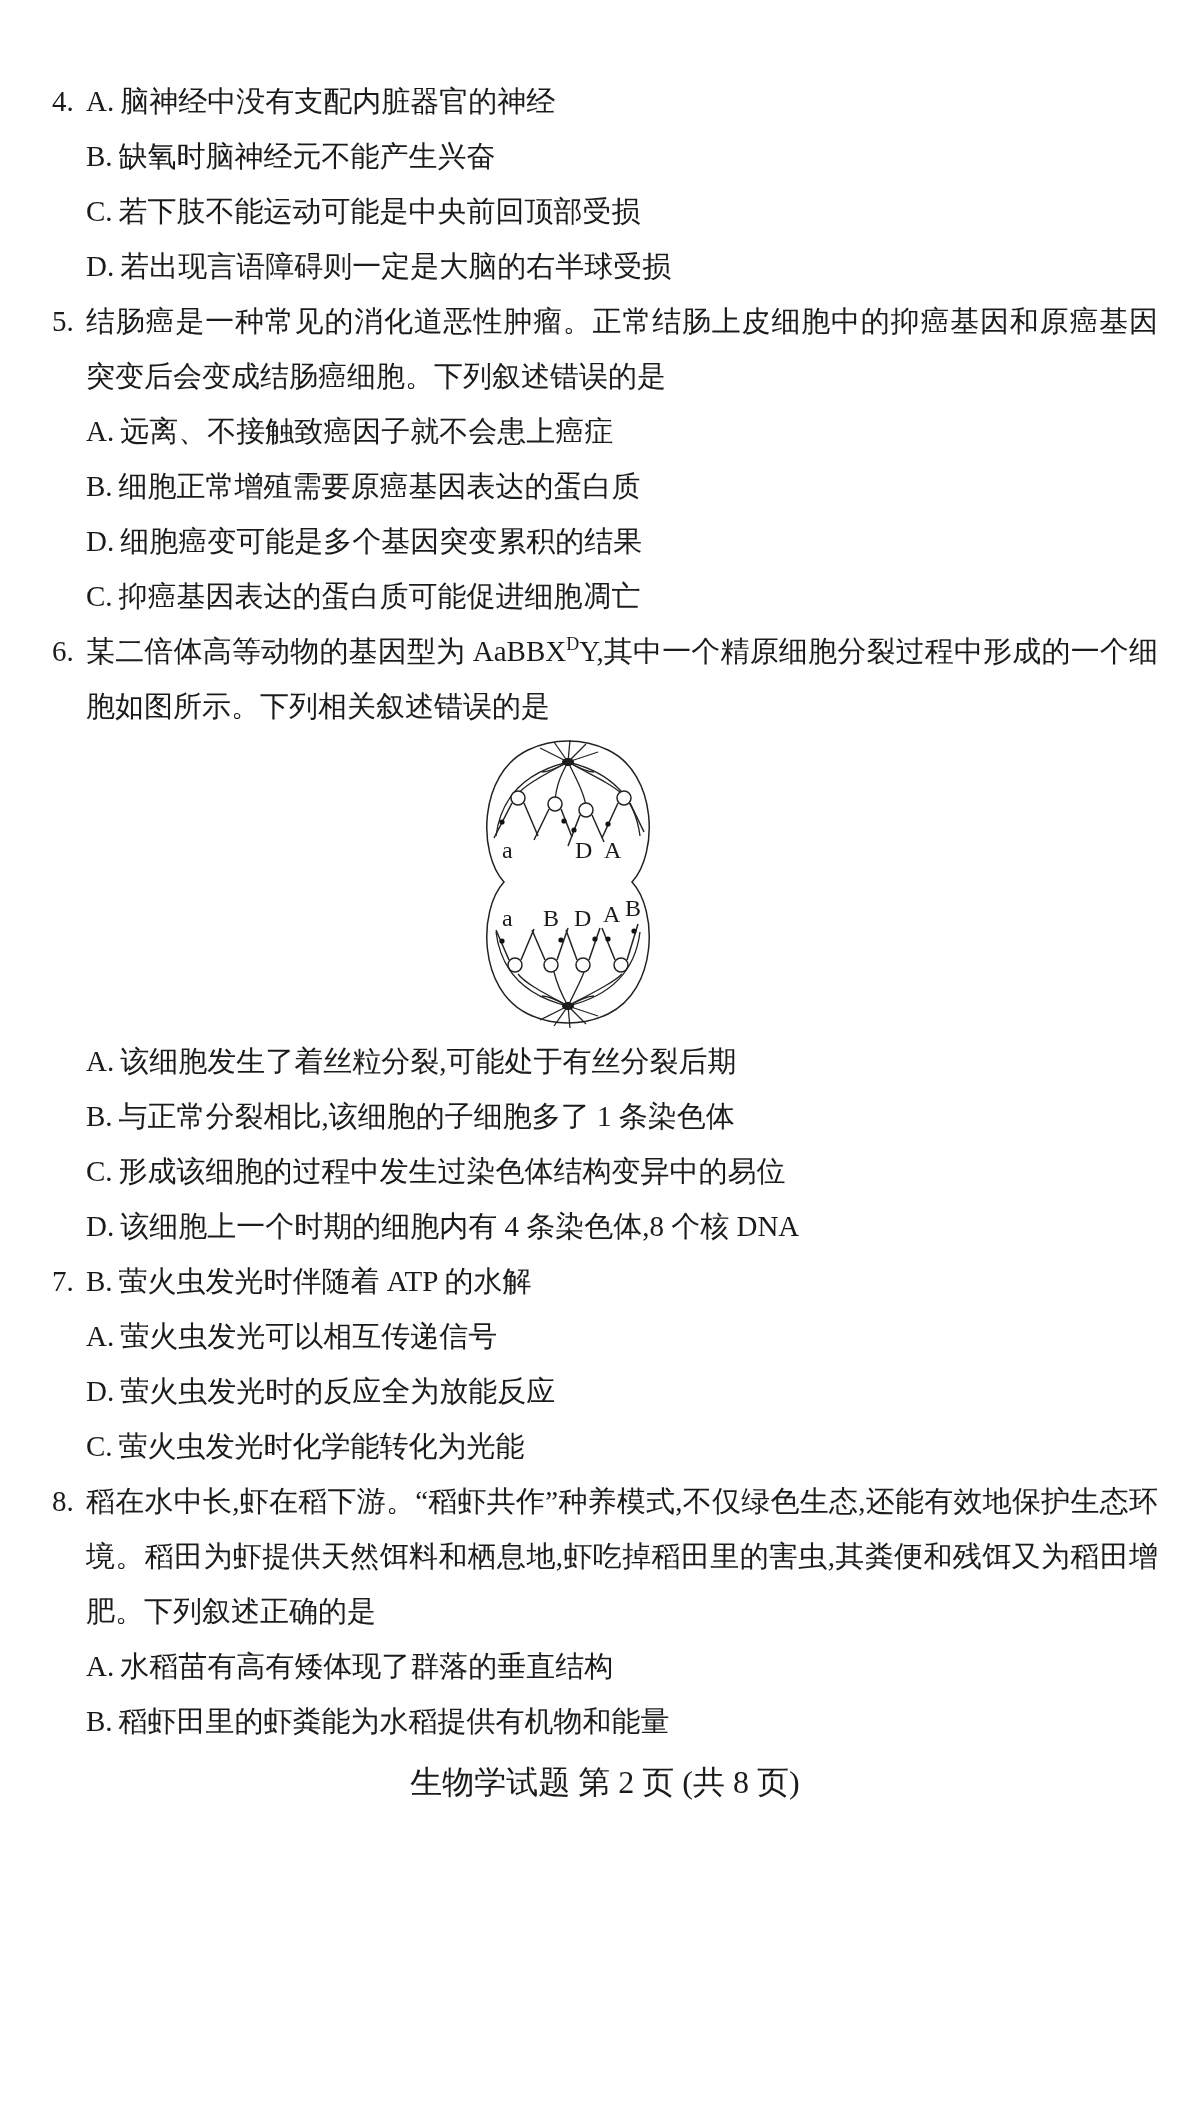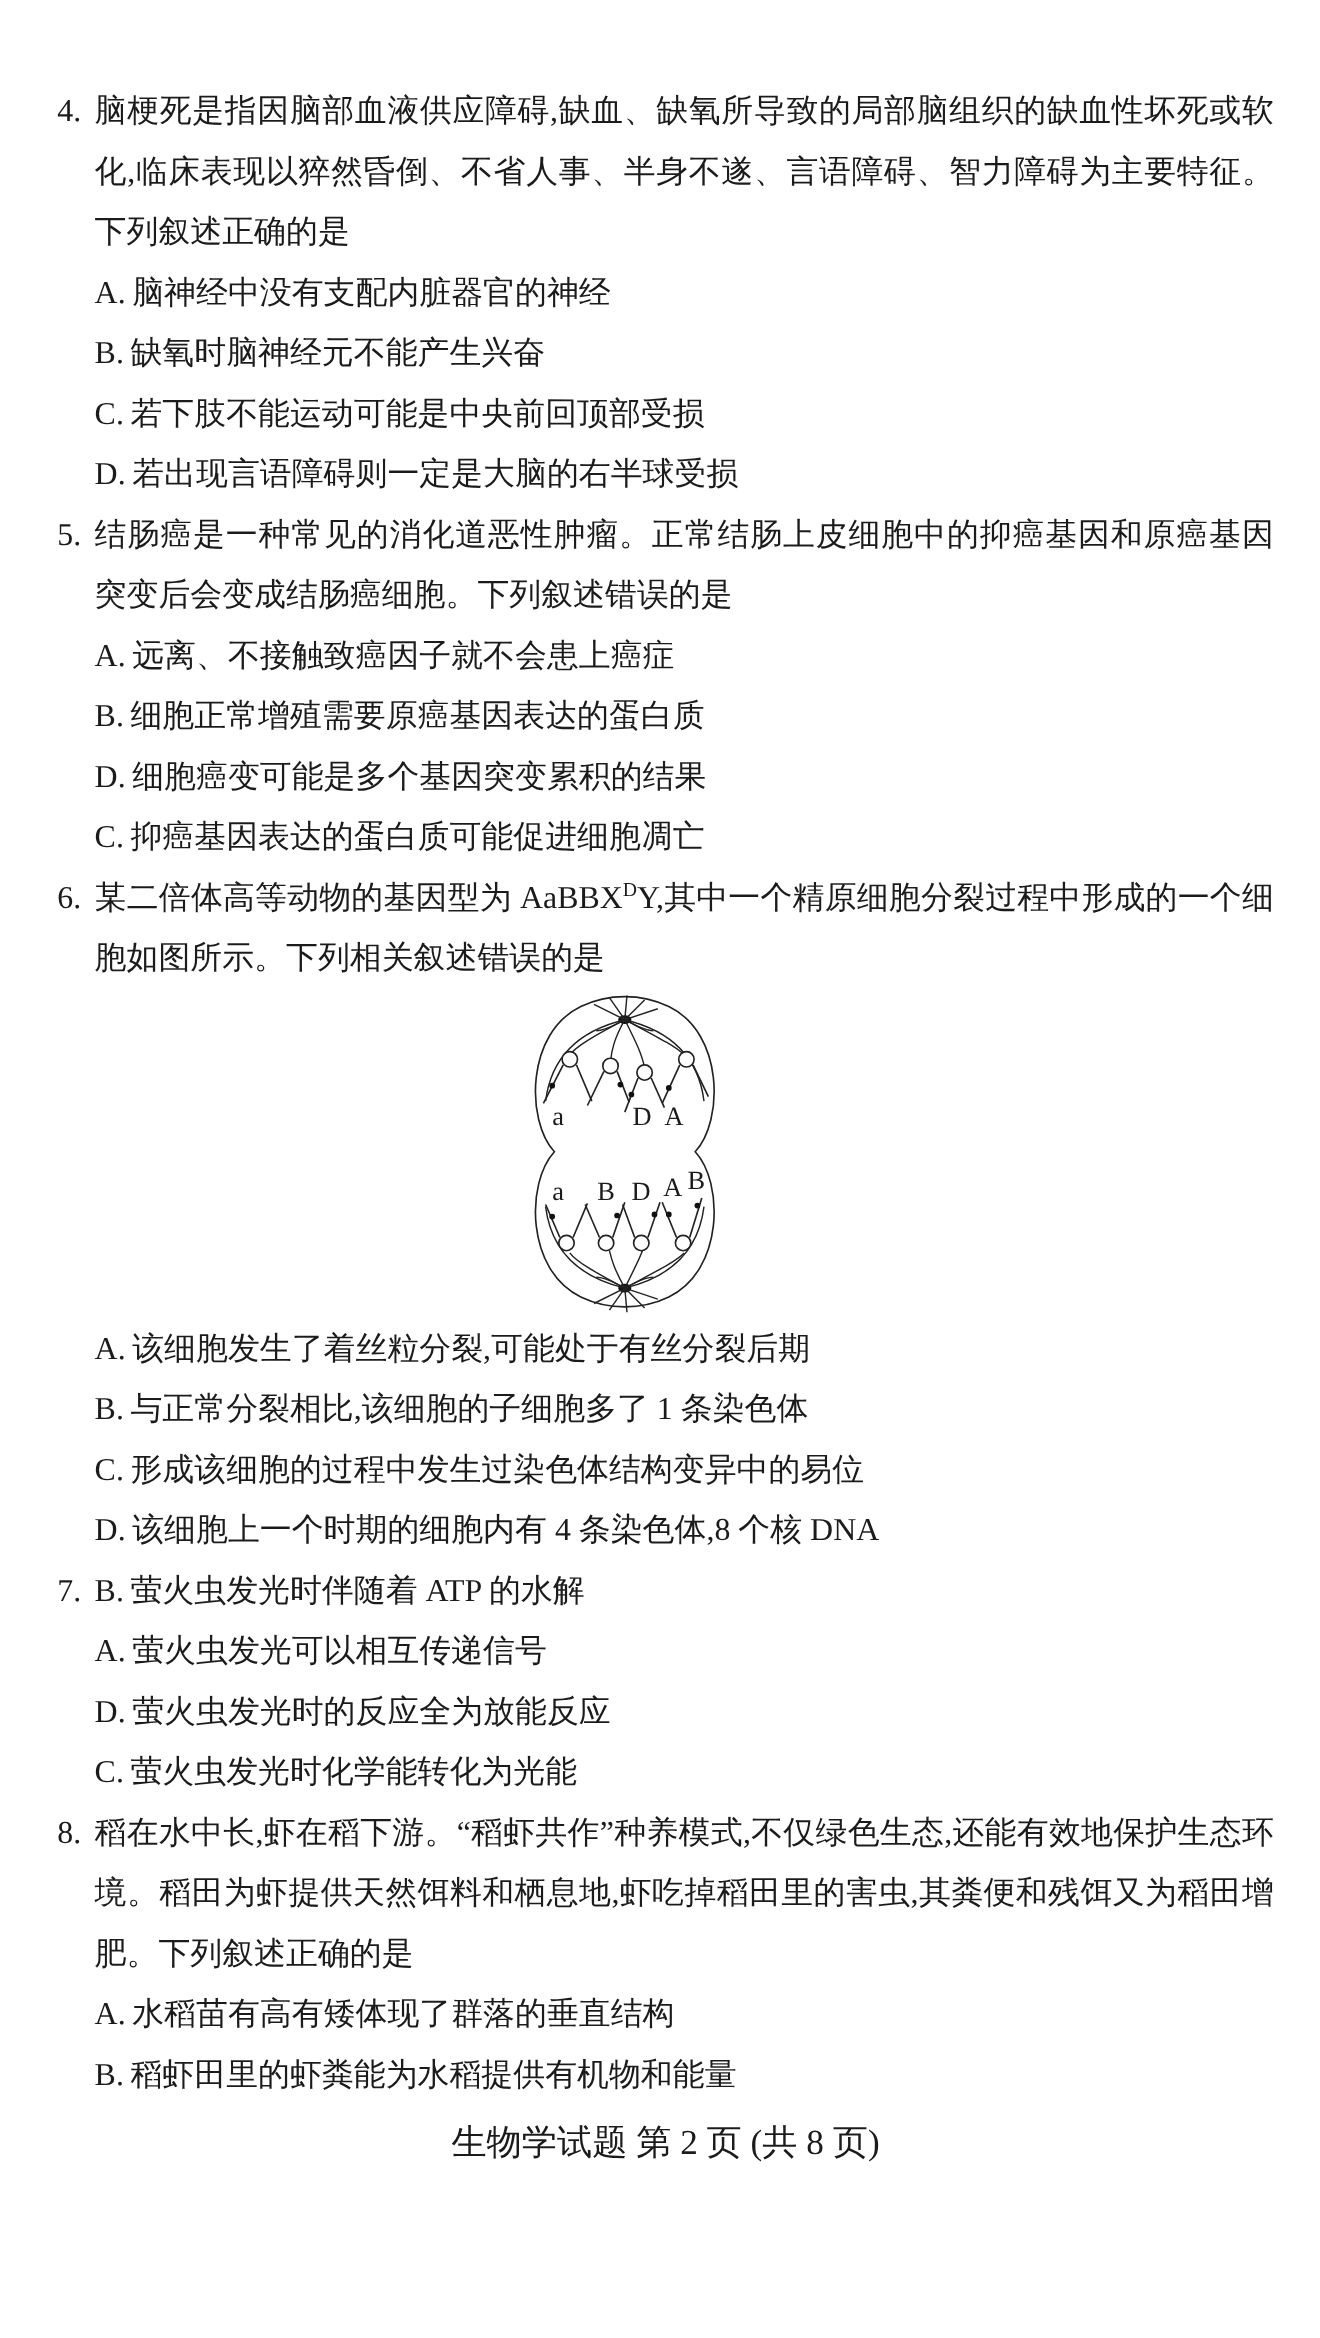--- a/index.html
+++ b/index.html
@@ -36,21 +36,20 @@
     line-height:50px;
   }
 </style>
 </head>
 <body>
 
 <div class="page">
 
   <section class="q">
     <span class="qnum">4.</span>
-    <span class="stem">脑梗死是指因脑部血液供应障碍,缺血、缺氧所导致的局部脑组织的缺血性坏死或软化,临床表现以猝然昏倒、不省人事、半身不遂、言语障碍、智力障碍为主要特征。下列叙述正确的是</span>
     <div class="opt"><span class="optlabel">A.</span><span class="opttext">脑神经中没有支配内脏器官的神经</span></div>
     <div class="opt"><span class="optlabel">B.</span><span class="opttext">缺氧时脑神经元不能产生兴奋</span></div>
     <div class="opt"><span class="optlabel">C.</span><span class="opttext">若下肢不能运动可能是中央前回顶部受损</span></div>
     <div class="opt"><span class="optlabel">D.</span><span class="opttext">若出现言语障碍则一定是大脑的右半球受损</span></div>
   </section>
 
   <section class="q">
     <span class="qnum">5.</span>
     <span class="stem">结肠癌是一种常见的消化道恶性肿瘤。正常结肠上皮细胞中的抑癌基因和原癌基因突变后会变成结肠癌细胞。下列叙述错误的是</span>
     <div class="opt"><span class="optlabel">A.</span><span class="opttext">远离、不接触致癌因子就不会患上癌症</span></div>

